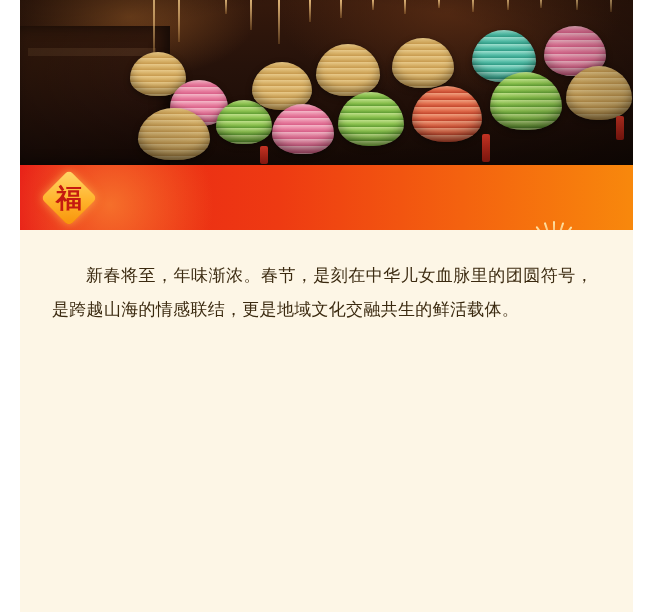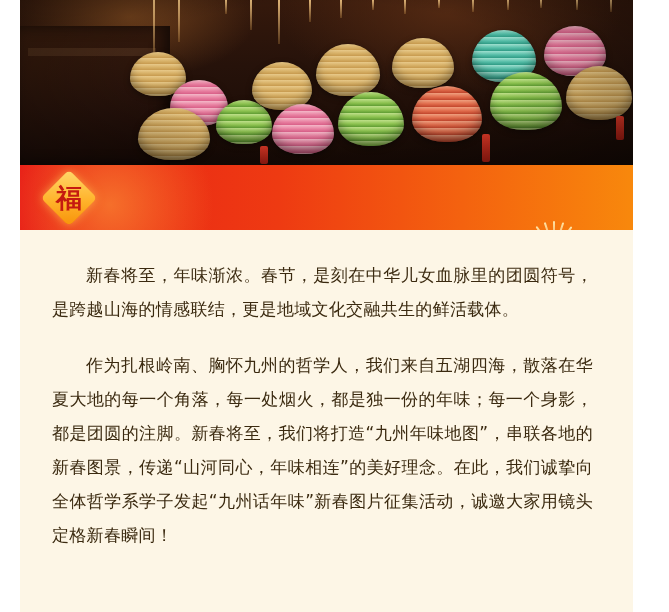--- a/index.html
+++ b/index.html
@@ -225,17 +225,16 @@
         <i style="transform:rotate(-18deg)"></i>
         <i style="transform:rotate(0deg)"></i>
         <i style="transform:rotate(18deg)"></i>
         <i style="transform:rotate(36deg)"></i>
 
       </div>
     </div>
 
     <div class="content">
       <p class="para">新春将至，年味渐浓。春节，是刻在中华儿女血脉里的团圆符号，是跨越山海的情感联结，更是地域文化交融共生的鲜活载体。</p>
-      <p class="para">作为扎根岭南、胸怀九州的哲学人，我们来自五湖四海，散落在华夏大地的每一个角落，每一处烟火，都是独一份的年味；每一个身影，都是团圆的注脚。新春将至，我们将打造“九州年味地图”，串联各地的新春图景，传递“山河同心，年味相连”的美好理念。在此，我们诚挚向全体哲学系学子发起“九州话年味”新春图片征集活动，诚邀大家用镜头定格新春瞬间！</p>
     </div>
 
   </div>
 </div>
 
 </body></html>

